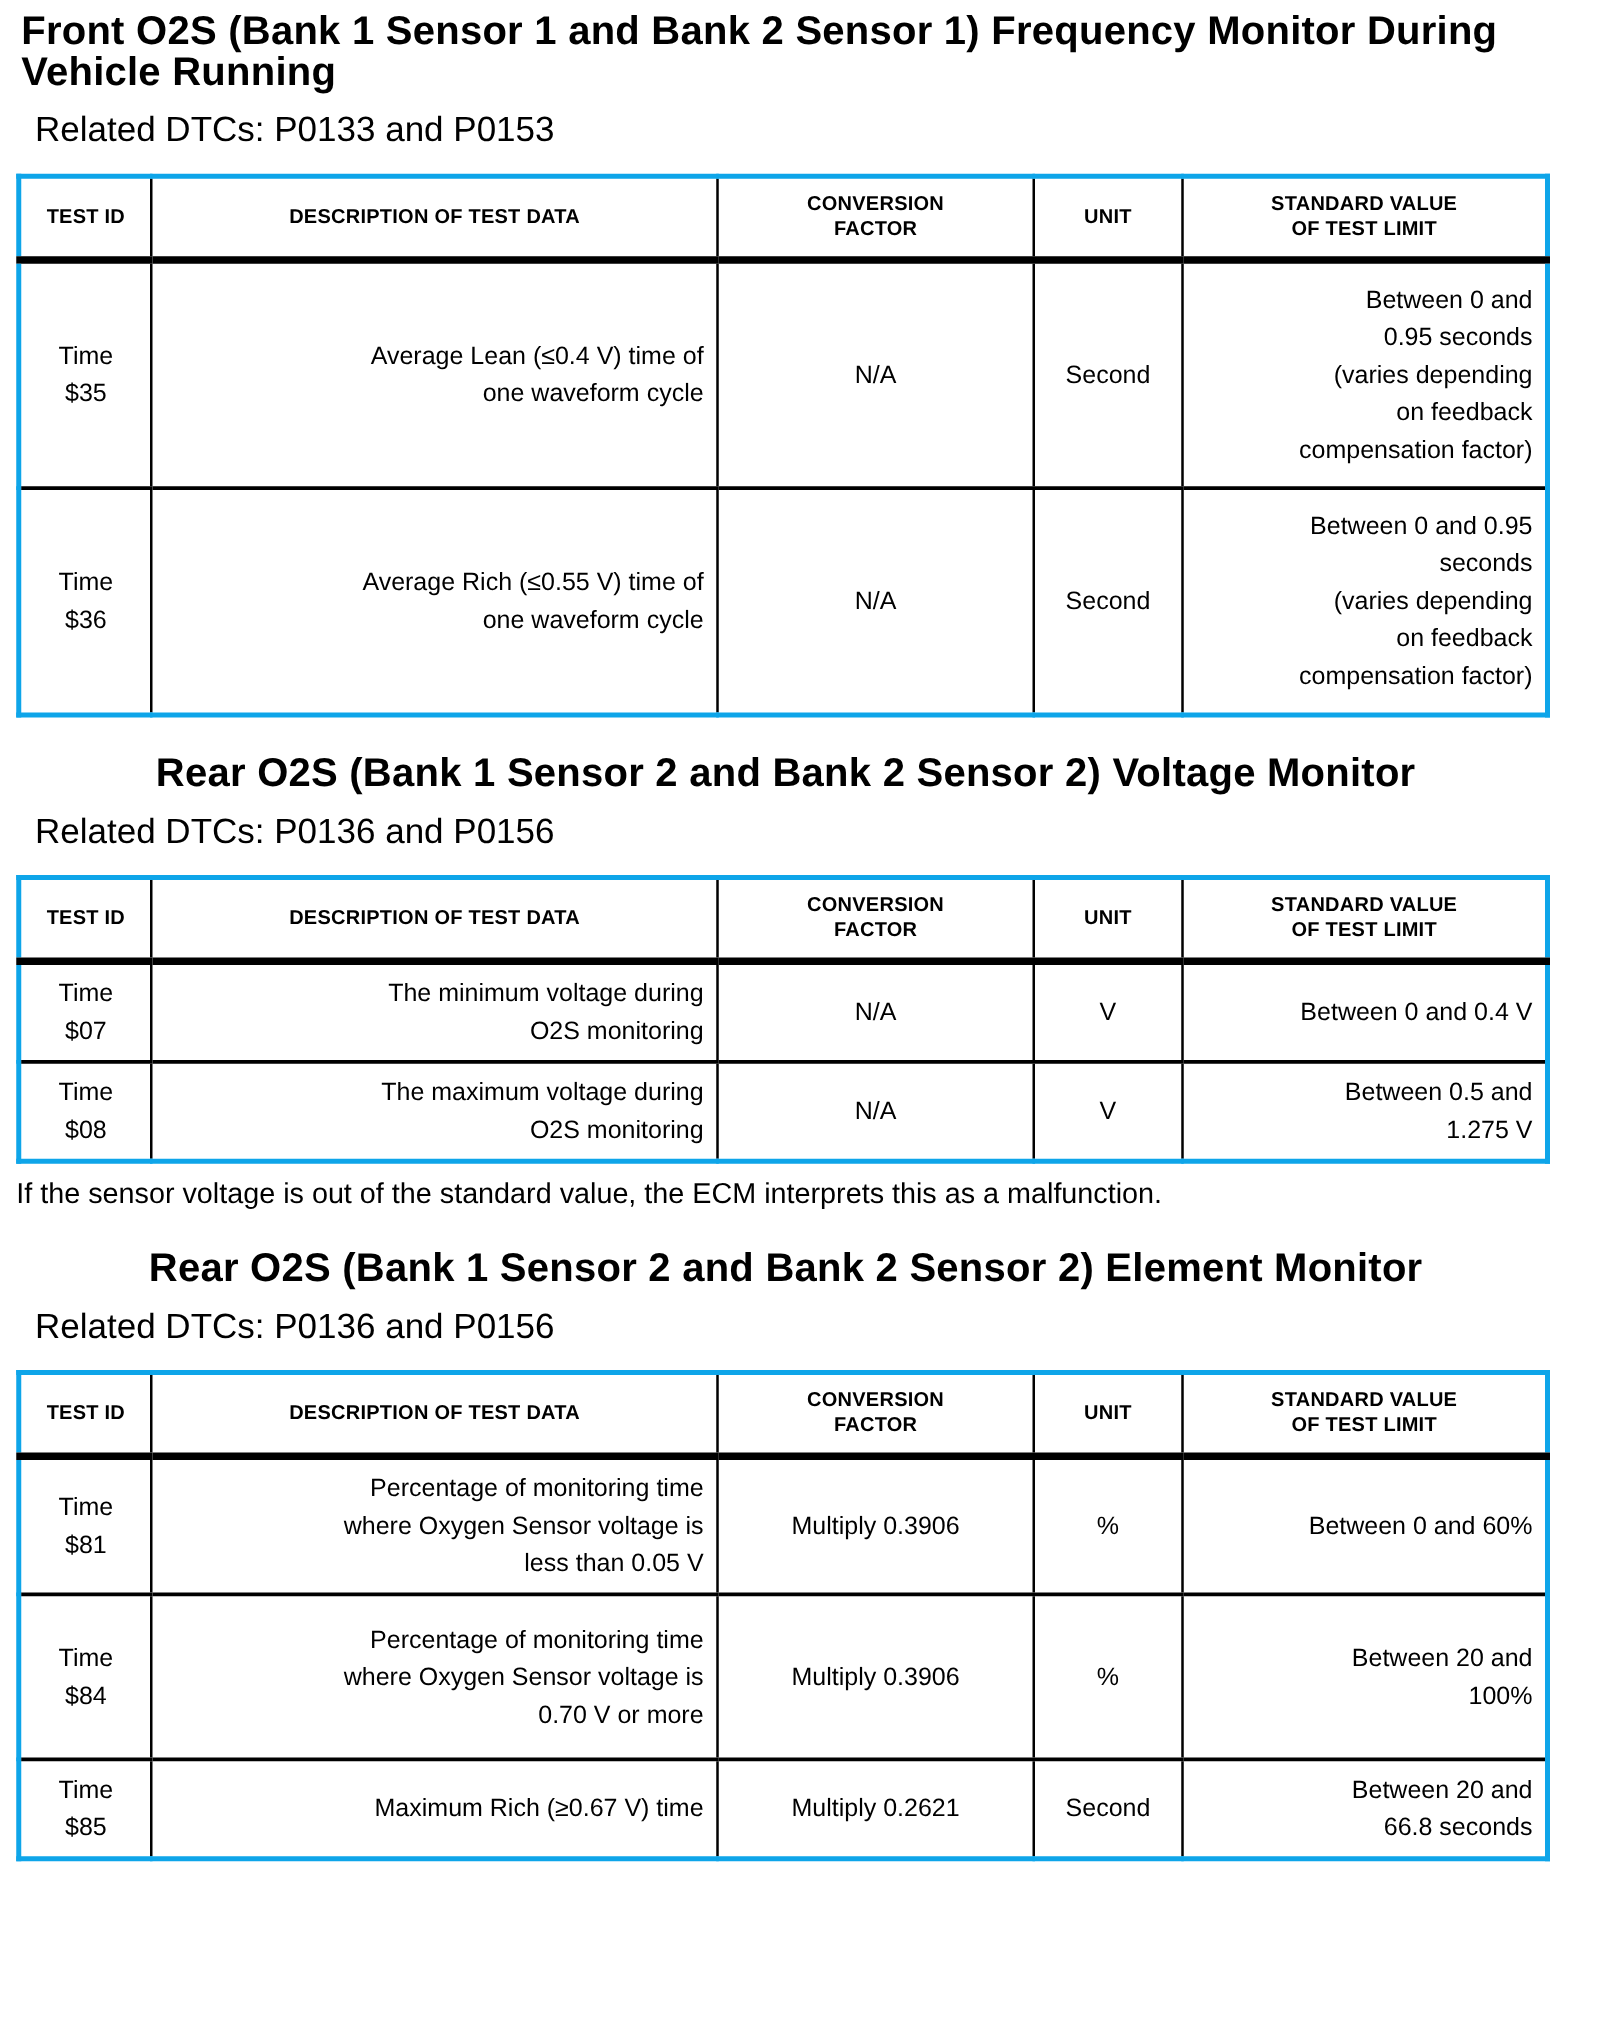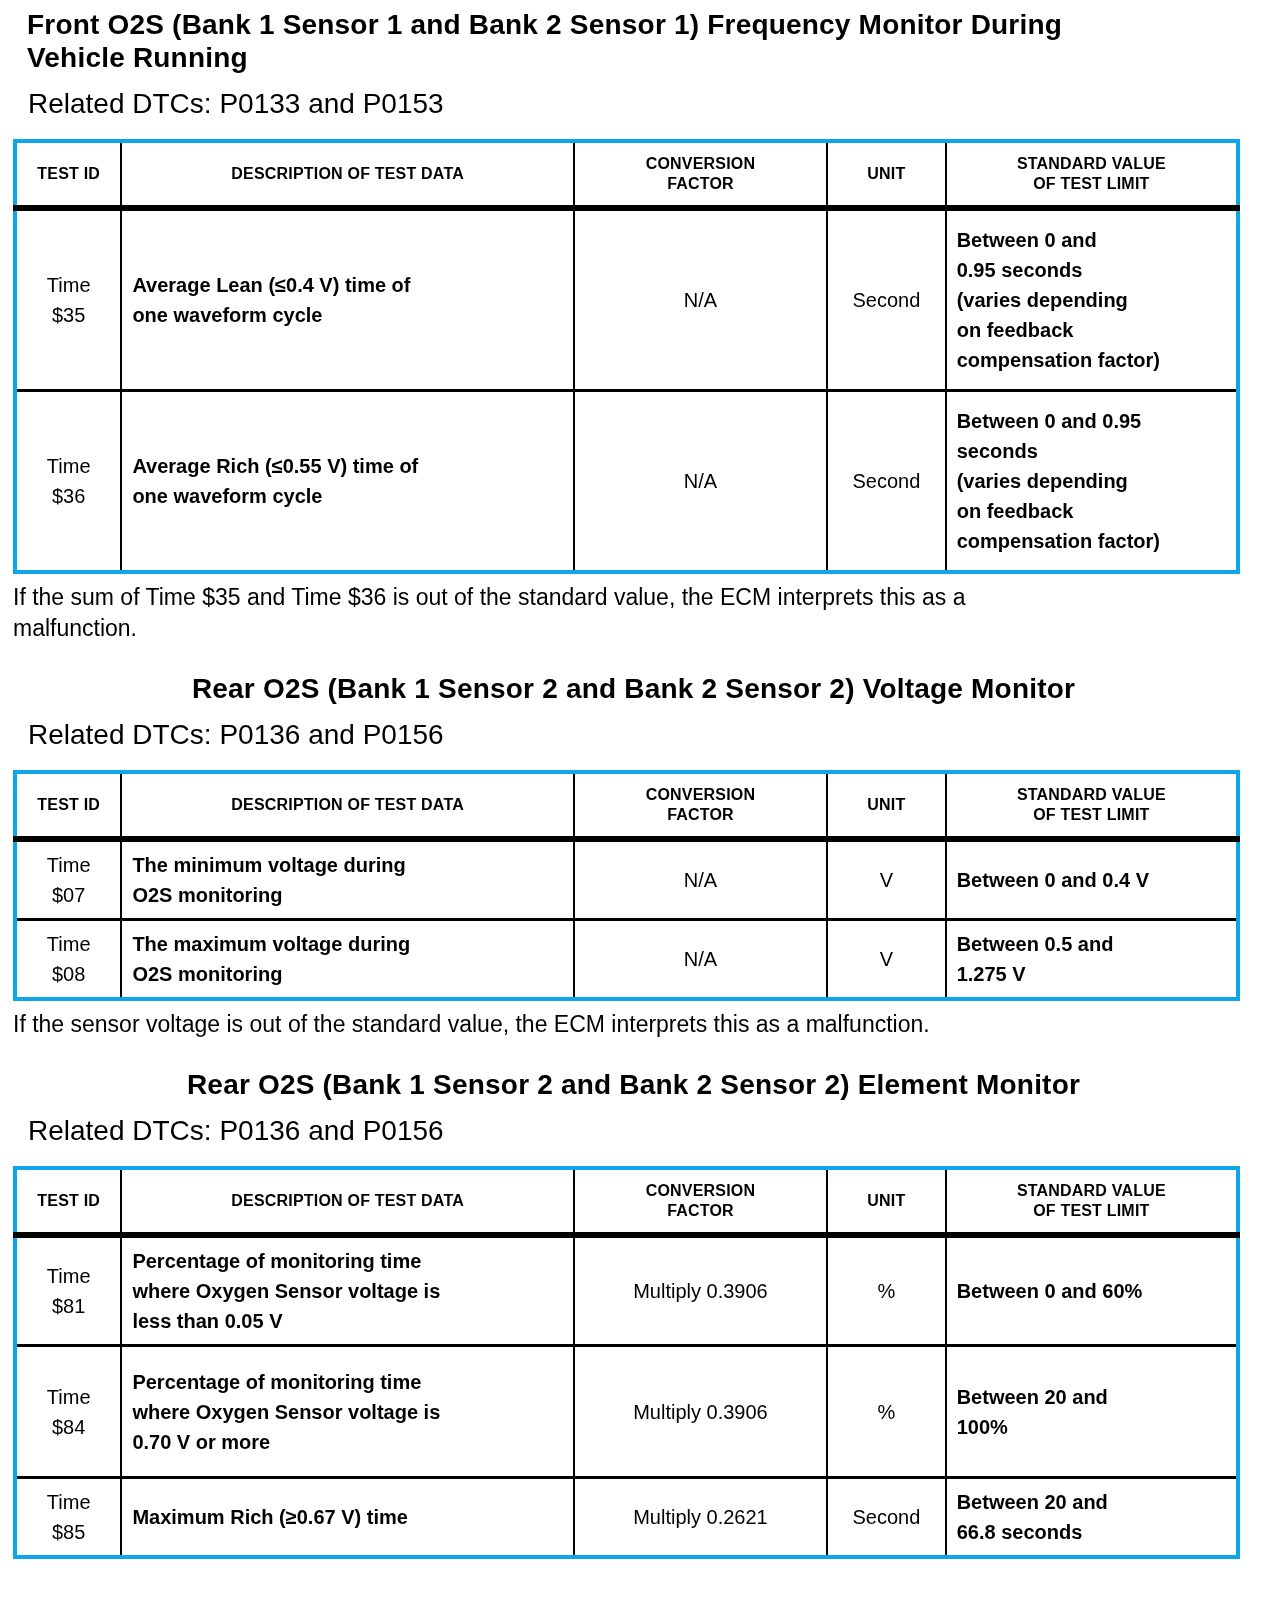--- a/index.html
+++ b/index.html
@@ -10,24 +10,24 @@
     font-family: "Liberation Sans", sans-serif;
   }
   .page {
     width: 1280px;
     min-height: 1620px;
     box-sizing: border-box;
     padding: 8px 40px 20px 13px;
     background: #fff;
   }
   .section-title {
-    font-size: 28px;
+    font-size: 32px;
     line-height: 33px;
     font-weight: bold;
-    margin: 0 0 6px 14px;
+    margin: 0 0 6px 4px;
     white-space: pre-line;
     letter-spacing: 0.2px;
   }
   .section + .section .section-title {
     margin-top: 28px;
     text-align: center;
   }
   .related-dtcs {
     font-size: 28px;
     line-height: 30px;
@@ -67,22 +67,21 @@
     border-top: 3px solid #000;
     white-space: pre-line;
   }
   table.test-table td.cell-id,
   table.test-table td.cell-conv,
   table.test-table td.cell-unit {
     text-align: center;
   }
   table.test-table td.cell-desc,
   table.test-table td.cell-std {
-    text-align: left;
-    font-weight: bold;
+    text-align: right;
   }
   table.t1 td { padding-top: 14px; padding-bottom: 14px; }
   tr.row-tall { height: 132px; }
   .note {
     font-size: 23px;
     line-height: 31px;
     margin: 8px 0 0 0;
     white-space: pre-line;
   }
 </style>
@@ -136,22 +135,20 @@
           <td class="cell-conv">N/A</td>
           <td class="cell-unit">Second</td>
           <td class="cell-std">Between 0 and 0.95
 seconds
 (varies depending
 on feedback
 compensation factor)</td>
         </tr>
       </tbody>
     </table>
-    <p class="note">If the sum of Time $35 and Time $36 is out of the standard value, the ECM interprets this as a
-malfunction.</p>
   </div>
 
   <div class="section">
     <h1 class="section-title">Rear O2S (Bank 1 Sensor 2 and Bank 2 Sensor 2) Voltage Monitor</h1>
     <p class="related-dtcs">Related DTCs: P0136 and P0156</p>
     <table class="test-table t2">
       <colgroup>
         <col class="c-id">
           <col class="c-desc">
           <col class="c-conv">

